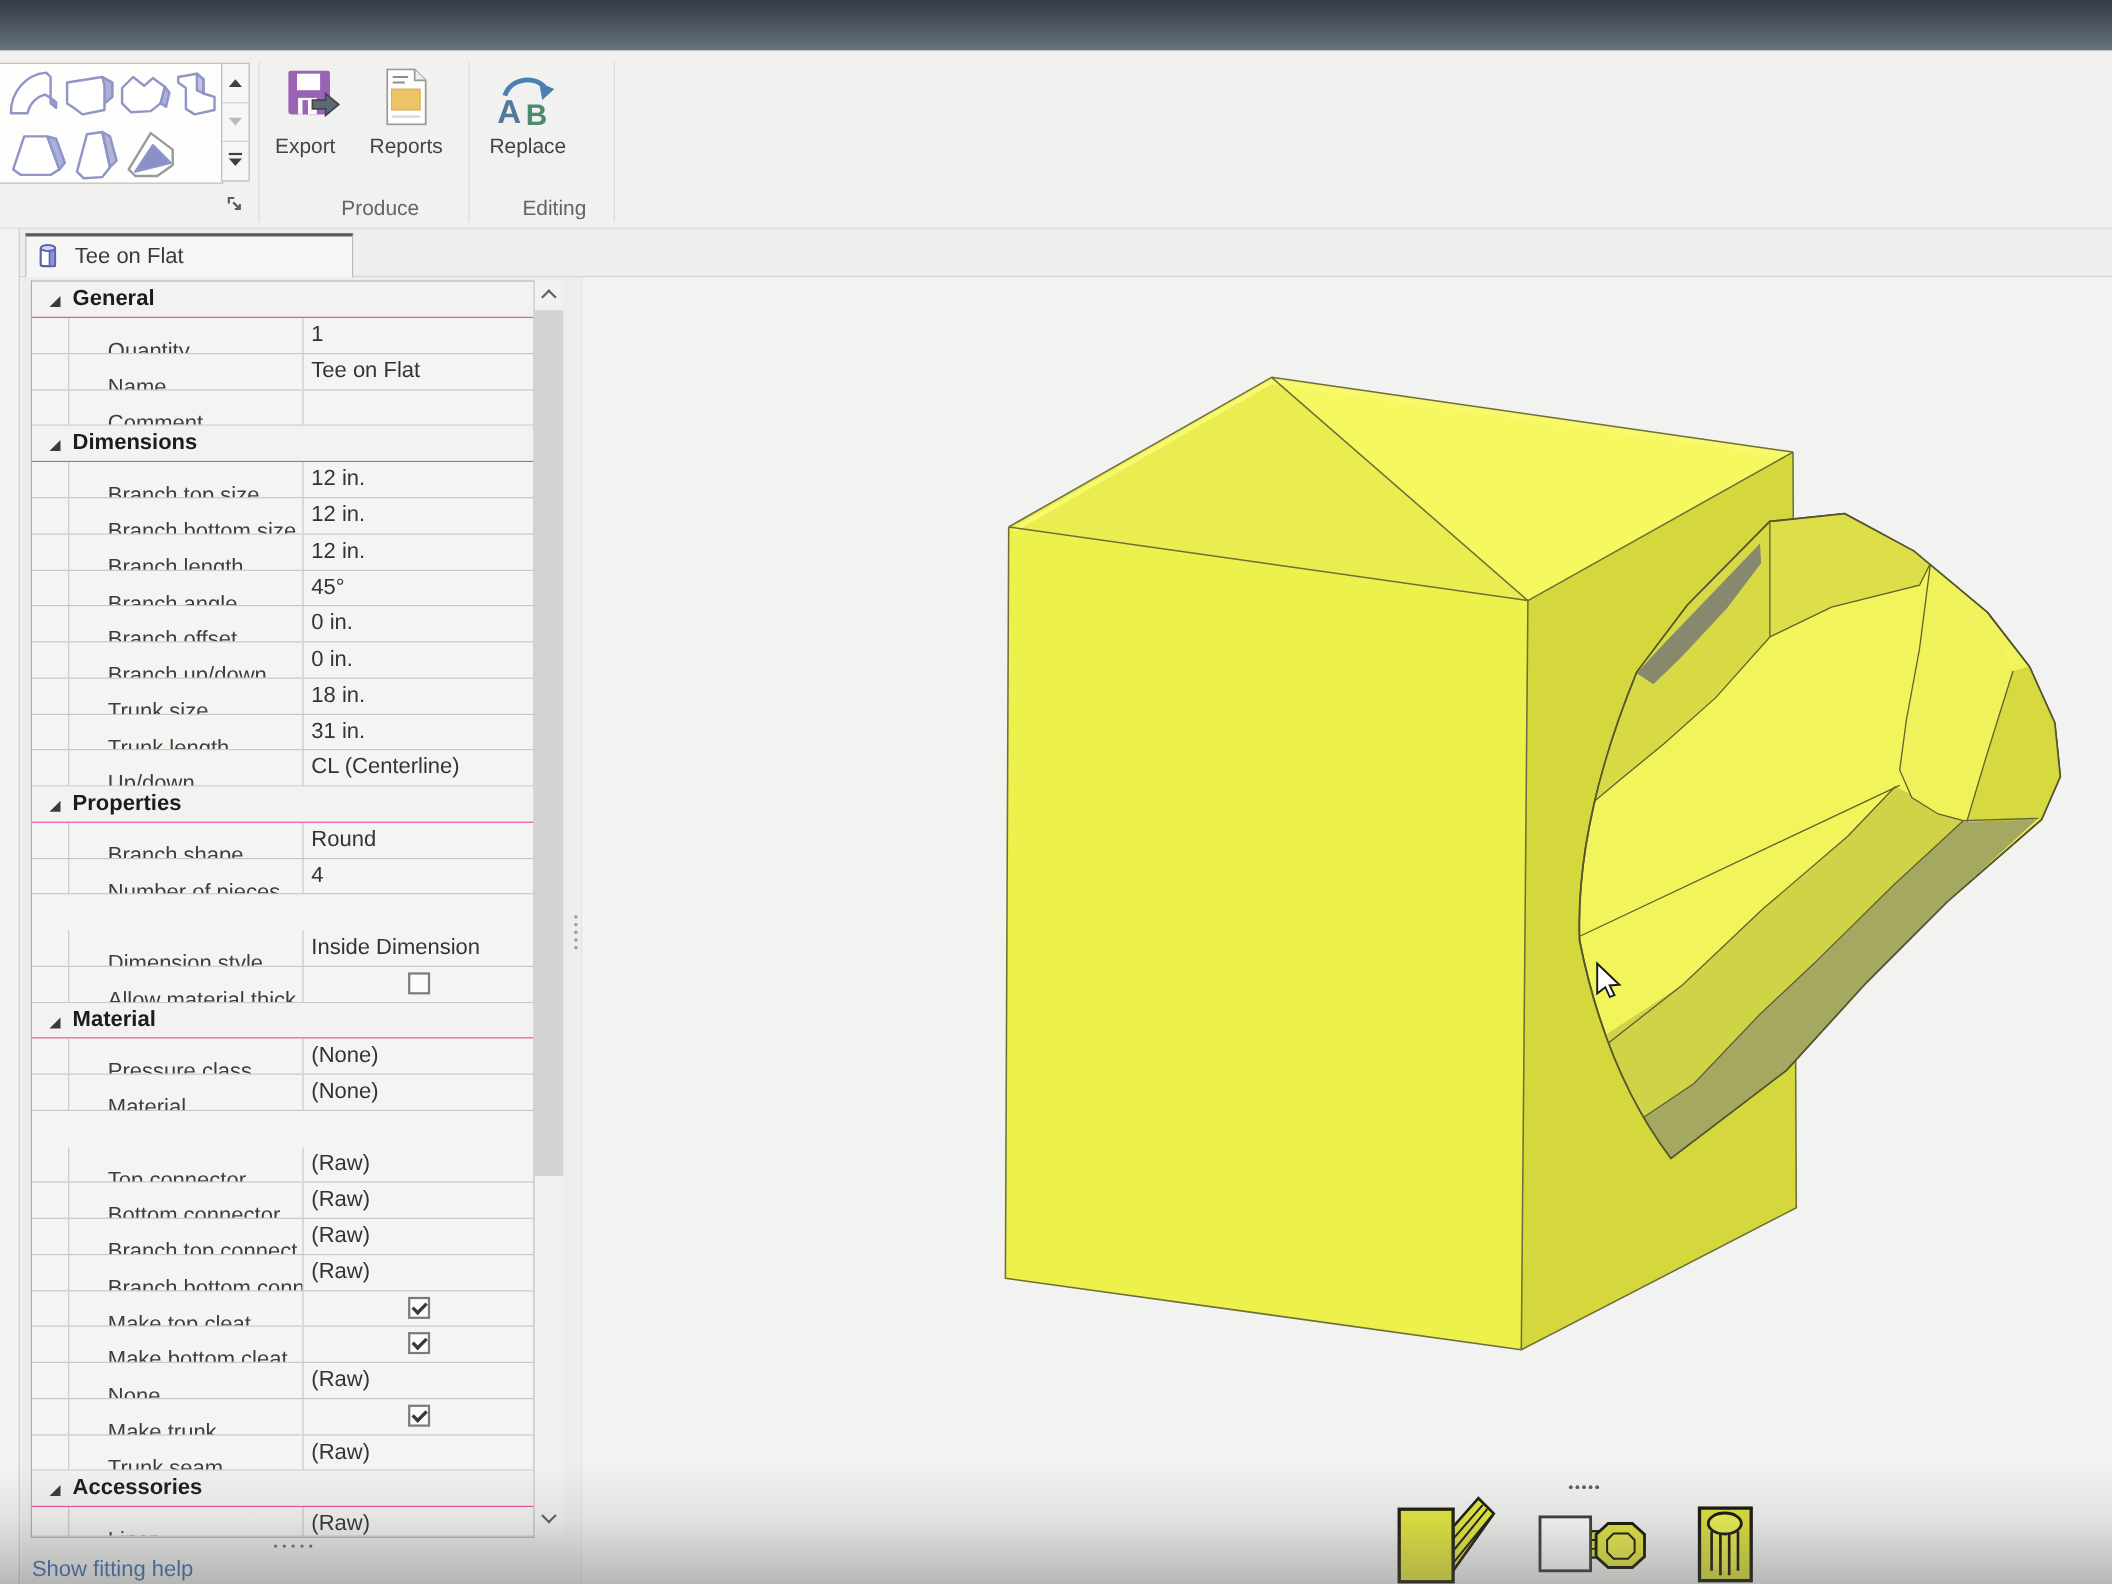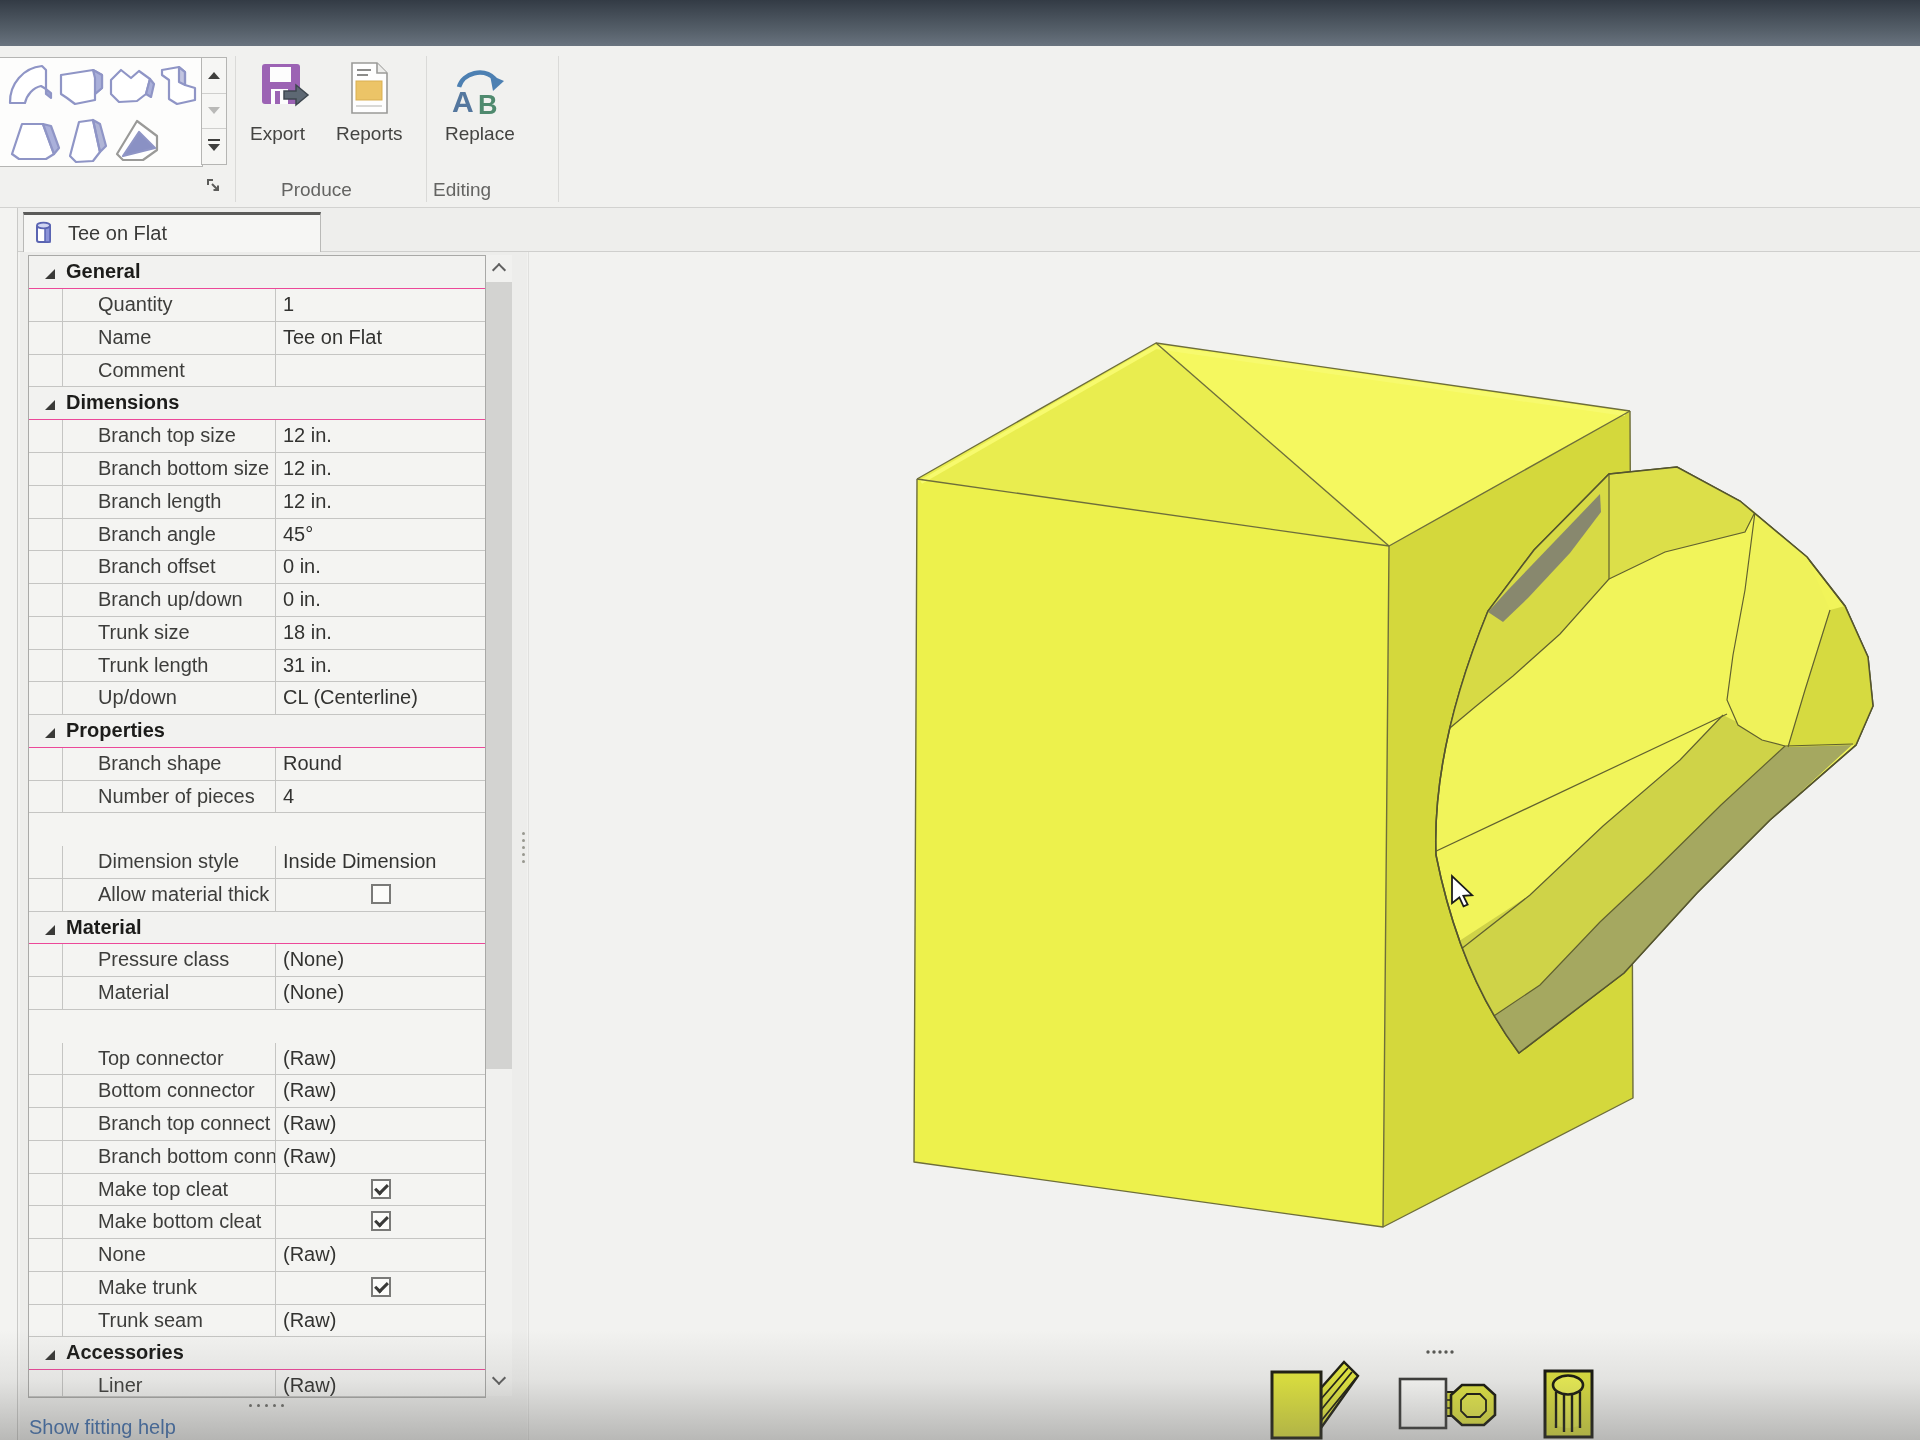--- a/index.html
+++ b/index.html
@@ -25,37 +25,37 @@
 .tri-up{width:0;height:0;border-left:6px solid transparent;border-right:6px solid transparent;
   border-bottom:7px solid #3f3f3d;position:absolute;left:6px;top:14px;}
 .tri-dn{width:0;height:0;border-left:6px solid transparent;border-right:6px solid transparent;
   border-top:7px solid #b9b9b7;position:absolute;left:6px;top:14px;}
 .tri-dn2{width:0;height:0;border-left:6px solid transparent;border-right:6px solid transparent;
   border-top:7px solid #3f3f3d;position:absolute;left:6px;top:16px;}
 .bar2{position:absolute;left:6px;top:11px;width:12px;height:2px;background:#3f3f3d;}
 #launcher{position:absolute;left:206px;top:132px;width:16px;height:16px;}
 .ribbonsep{position:absolute;top:10px;width:1px;height:146px;background:#dadad8;}
 .rbtn-label{position:absolute;font-size:19px;color:#444442;height:24px;line-height:24px;}
-.rgroup{position:absolute;top:133px;font-size:19px;color:#646462;text-align:left;height:22px;line-height:22px;}
+.rgroup{position:absolute;top:133px;font-size:19px;color:#646462;text-align:right;height:22px;line-height:22px;}
 
 #tab{position:absolute;left:23px;top:212px;width:298px;height:40px;background:#f6f6f4;
   border-top:3px solid #5b5b59;border-left:1px solid #b9b9b7;border-right:1px solid #b9b9b7;box-sizing:border-box;}
 #tab .txt{position:absolute;left:44px;top:7px;font-size:20px;color:#3a3a38;}
 
 #grid{position:absolute;left:28px;top:255px;width:456px;height:1141px;background:#f4f4f2;
   border:1px solid #a9a9a7;box-sizing:content-box;overflow:hidden;}
 .cat{position:absolute;left:0;width:456px;border-bottom:1px solid #ec4899;background:#f2f2f0;
   font-weight:bold;font-size:20px;color:#1c1c1a;}
 .cat .t{position:absolute;left:37px;top:4px;}
 .cat .tri{position:absolute;left:16px;top:13px;width:0;height:0;
   border-left:10px solid transparent;border-bottom:10px solid #3a3a38;}
 .itm{position:absolute;left:0;width:456px;border-bottom:1px solid #c5c5c3;font-size:20px;}
 .lc{position:absolute;left:33px;top:0;width:212px;height:100%;border-left:1px solid #c5c5c3;
   color:#3d3d3b;white-space:nowrap;overflow:hidden;}
-.lc span{position:absolute;left:35px;top:4px;}
+.lc span{position:absolute;left:35px;top:19px;}
 .vc{position:absolute;left:246px;top:0;right:0;height:100%;border-left:1px solid #c5c5c3;color:#333331;}
 .vc span{position:absolute;left:7px;top:4px;white-space:nowrap;}
 .vc span.cbx{position:absolute;left:95px;top:5px;width:20px;height:20px;background:#fcfcfa;
   border:2px solid #7a7a78;box-sizing:border-box;}
 .cbx span.chk{position:absolute;left:2px;top:3px;width:10px;height:5px;
   border-left:3px solid #3a3a38;border-bottom:3px solid #3a3a38;transform:rotate(-45deg);}
 
 #vscroll{position:absolute;left:486px;top:255px;width:26px;height:1141px;background:#f1f1ef;}
 #vthumb{position:absolute;left:0px;top:27px;width:26px;height:787px;background:#d3d3d1;}
 .chev-up{position:absolute;left:8px;width:8px;height:8px;border-top:2.6px solid #606060;

